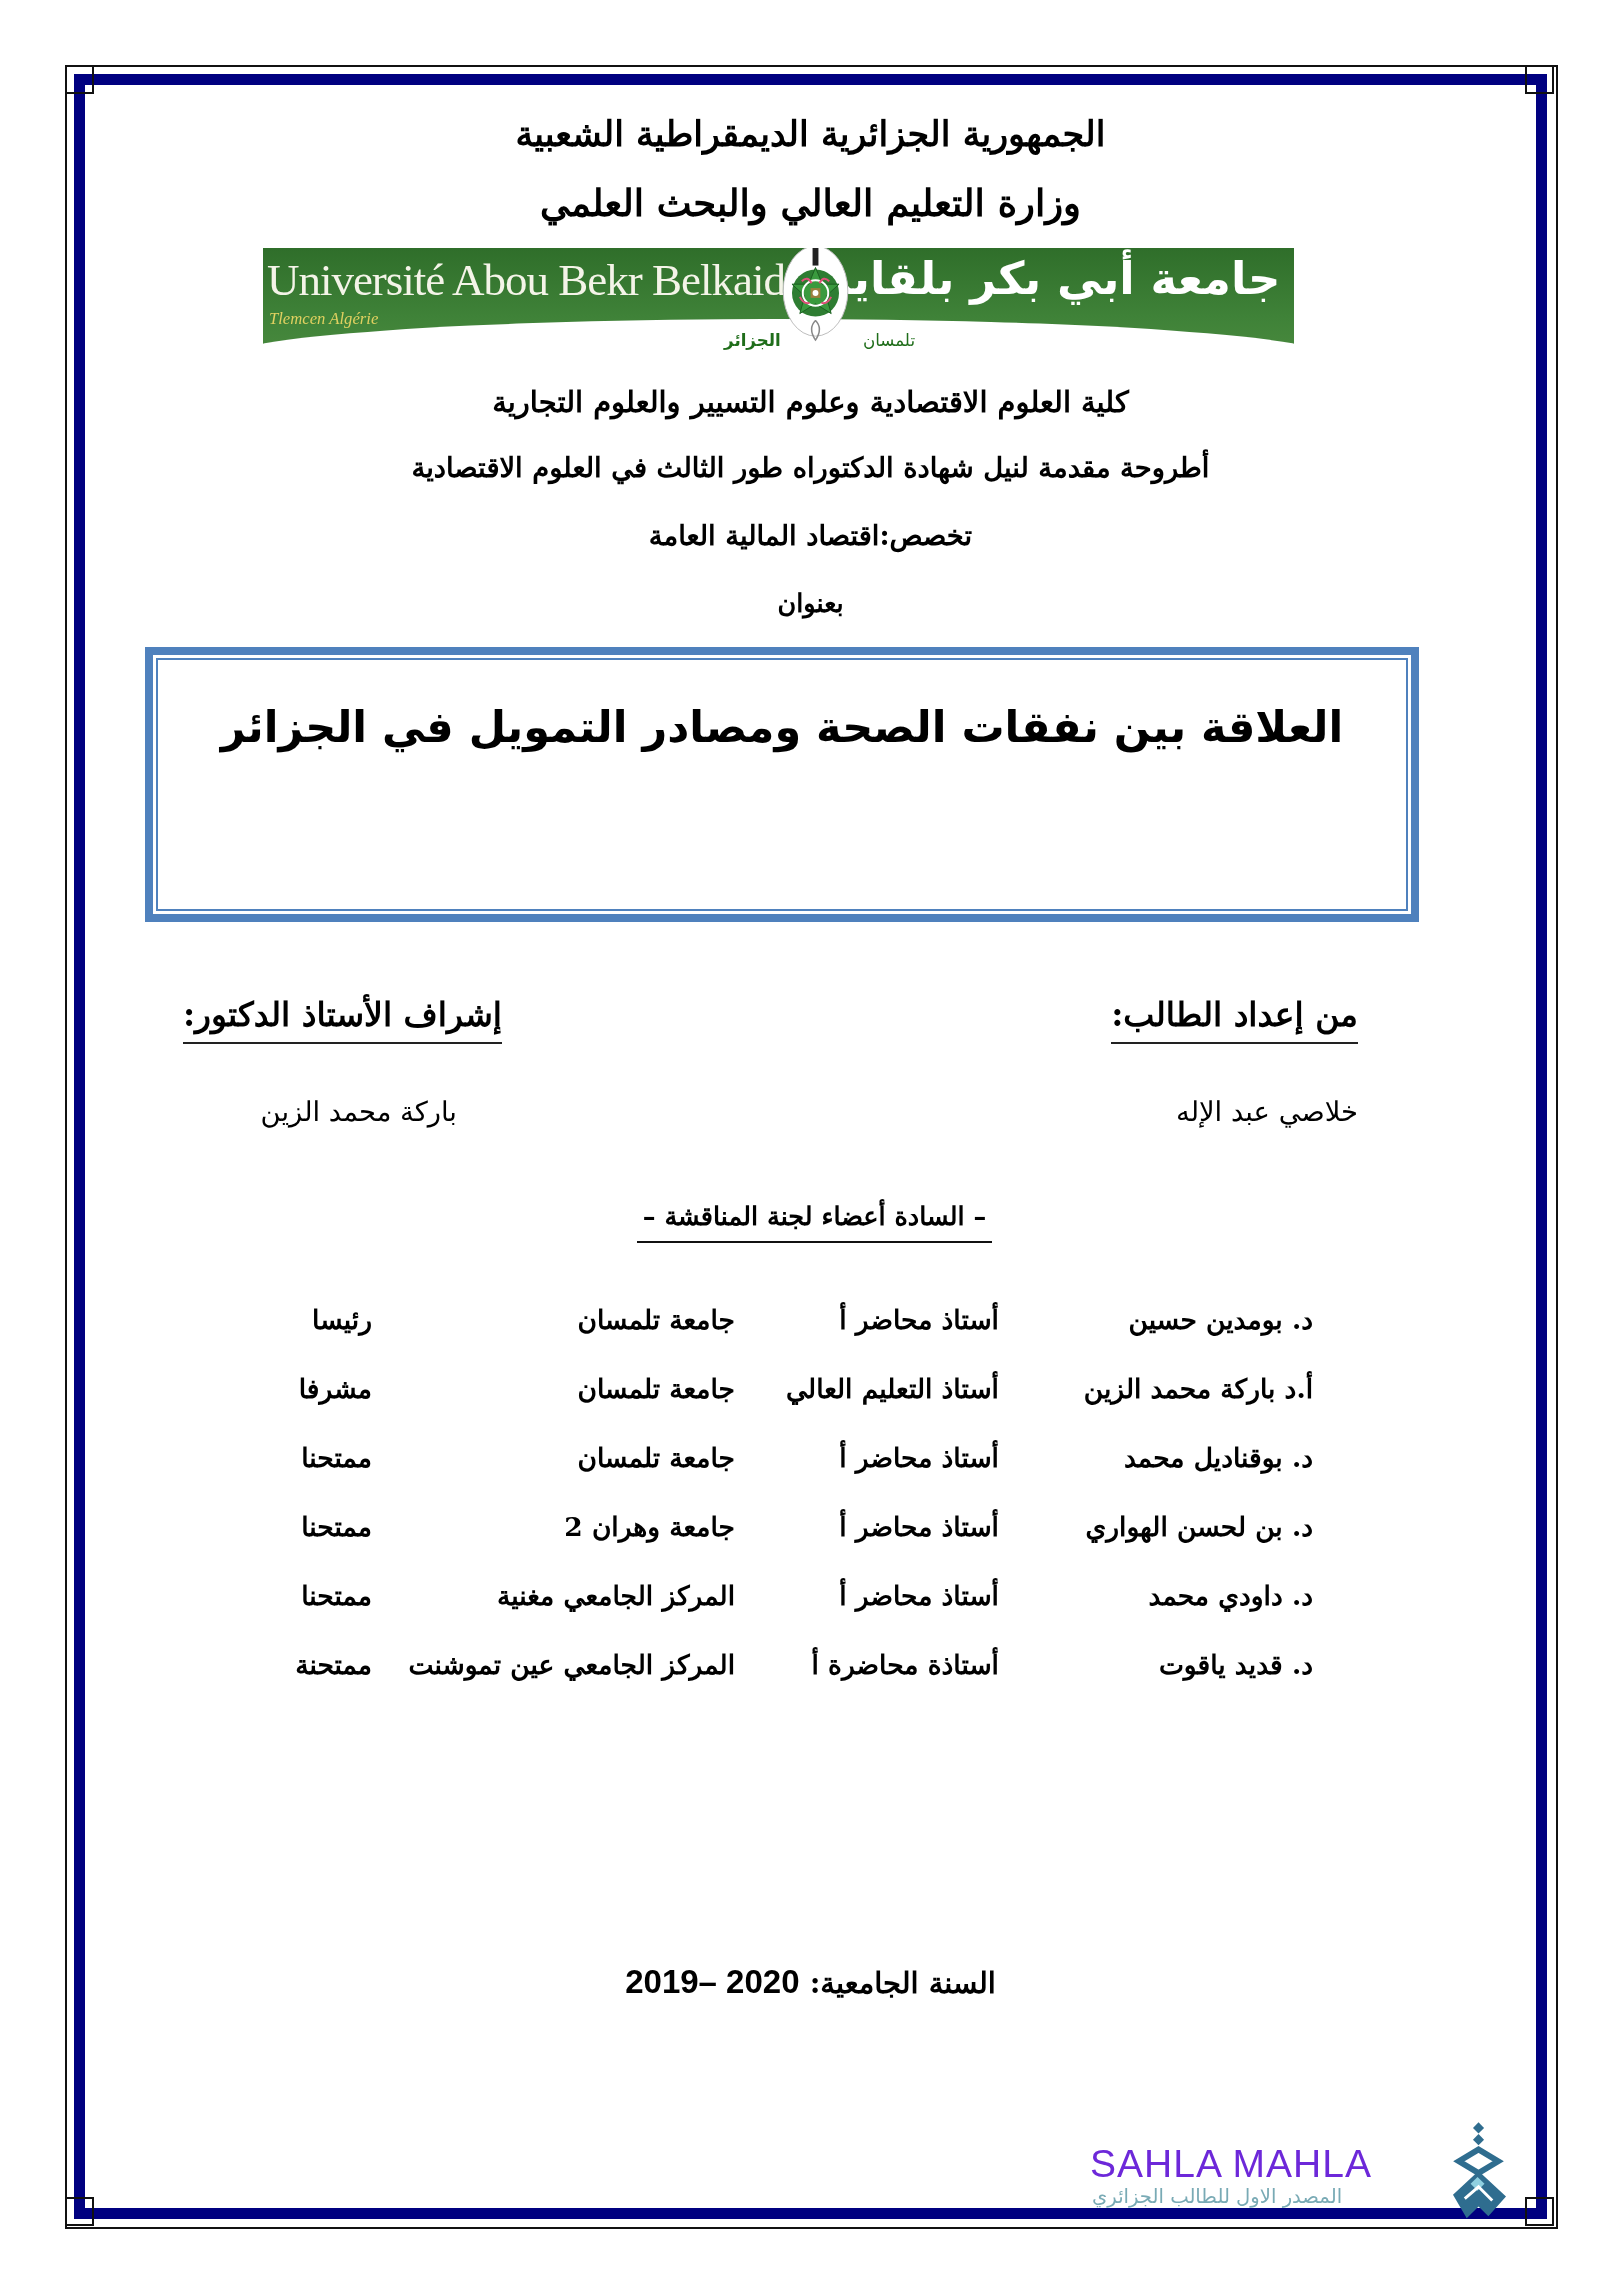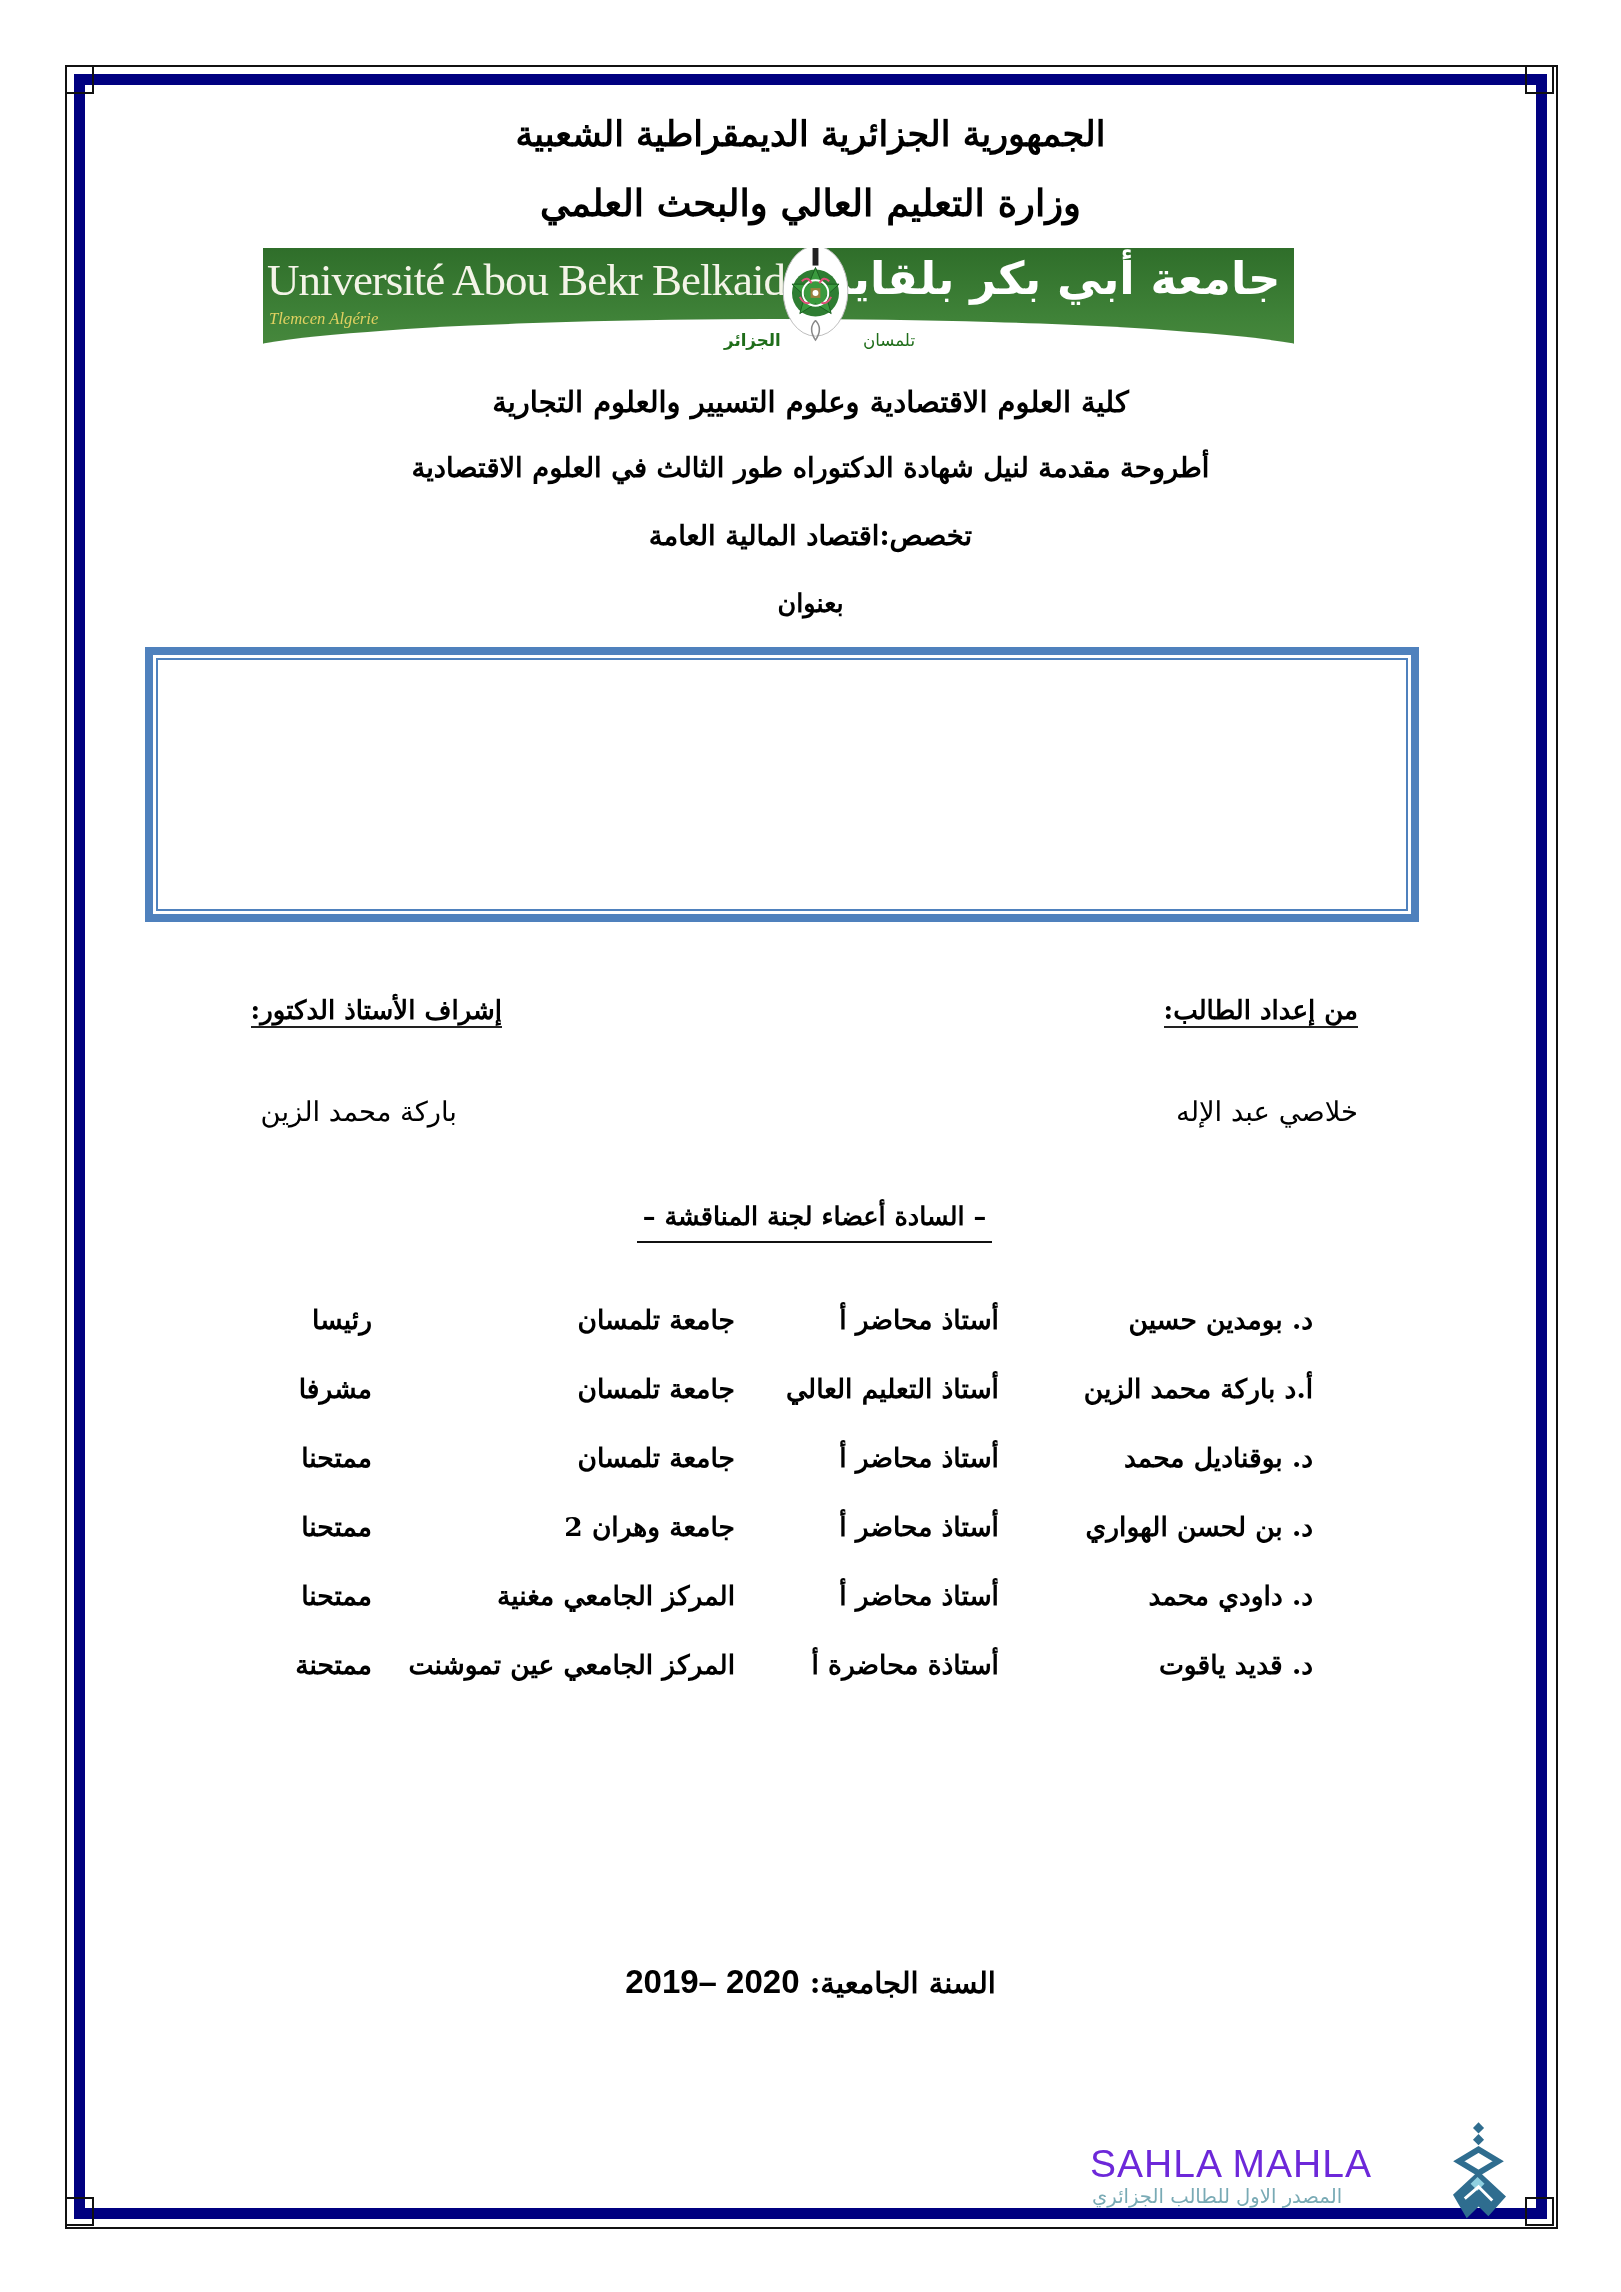--- a/index.html
+++ b/index.html
@@ -40,22 +40,22 @@
 
   .title-box { position:absolute; left:145px; top:647px; width:1274px; height:275px;
                border:8.8px solid #4f81bd; box-sizing:border-box; background:#fff; }
   .title-box .inner { position:absolute; left:2.9px; top:2.9px; right:2.9px; bottom:2.9px;
                border:2.9px solid #4f81bd; }
   .title-box .t1 { position:absolute; left:0; right:0; top:47px; text-align:center; direction:rtl;
                font-family:"DejaVu Sans", sans-serif; font-size:43px; font-weight:bold; }
   .title-box .t2 { position:absolute; left:0; right:0; top:147px; text-align:center; direction:rtl;
                font-family:"DejaVu Sans", sans-serif; font-size:45px; font-weight:bold; }
 
-  .lbl { position:absolute; font-size:26px; font-weight:bold; direction:rtl;
-         border-bottom:2.9px solid #222; padding-bottom:1px; white-space:nowrap; }
+  .lbl { position:absolute; font-size:33px; font-weight:bold; direction:rtl;
+         border-bottom:2.9px solid #222; padding-bottom:8px; white-space:nowrap; }
   .lbl-student { right:263px; top:995px; }
   .lbl-super   { right:1119px; top:995px; }
   .name { position:absolute; font-size:27.4px; font-weight:normal; direction:rtl; white-space:nowrap; }
   .name-student { right:263px; top:1096px; }
   .name-super   { right:1164px; top:1096px; }
 
   .jury-head { position:absolute; left:0; right:0; top:1201px; text-align:center;margin-left:8px; }
   .jury-head span { display:inline-block; font-size:25.5px; font-weight:bold; direction:rtl;
          border-bottom:2px solid #111; padding:0 5.9px 9.8px; }
 
@@ -113,20 +113,21 @@
   <div class="algeria">الجزائر</div>
 </div>
 
 <div class="line h-fac">كلية العلوم الاقتصادية وعلوم التسيير والعلوم التجارية</div>
 <div class="line h-these">أطروحة مقدمة لنيل شهادة الدكتوراه طور الثالث في العلوم الاقتصادية</div>
 <div class="line h-spec">تخصص:اقتصاد المالية العامة</div>
 <div class="line h-onw">بعنوان</div>
 
 <div class="title-box">
   <div class="inner"></div>
+  <div class="t1">العلاقة بين نفقات الصحة ومصادر التمويل في الجزائر</div>
 </div>
 
 <div class="lbl lbl-student">من إعداد الطالب:</div>
 <div class="lbl lbl-super">إشراف الأستاذ الدكتور:</div>
 <div class="name name-student">خلاصي عبد الإله</div>
 <div class="name name-super">باركة محمد الزين</div>
 
 <div class="jury-head">
   <span>– السادة أعضاء لجنة المناقشة –</span>
 </div>

